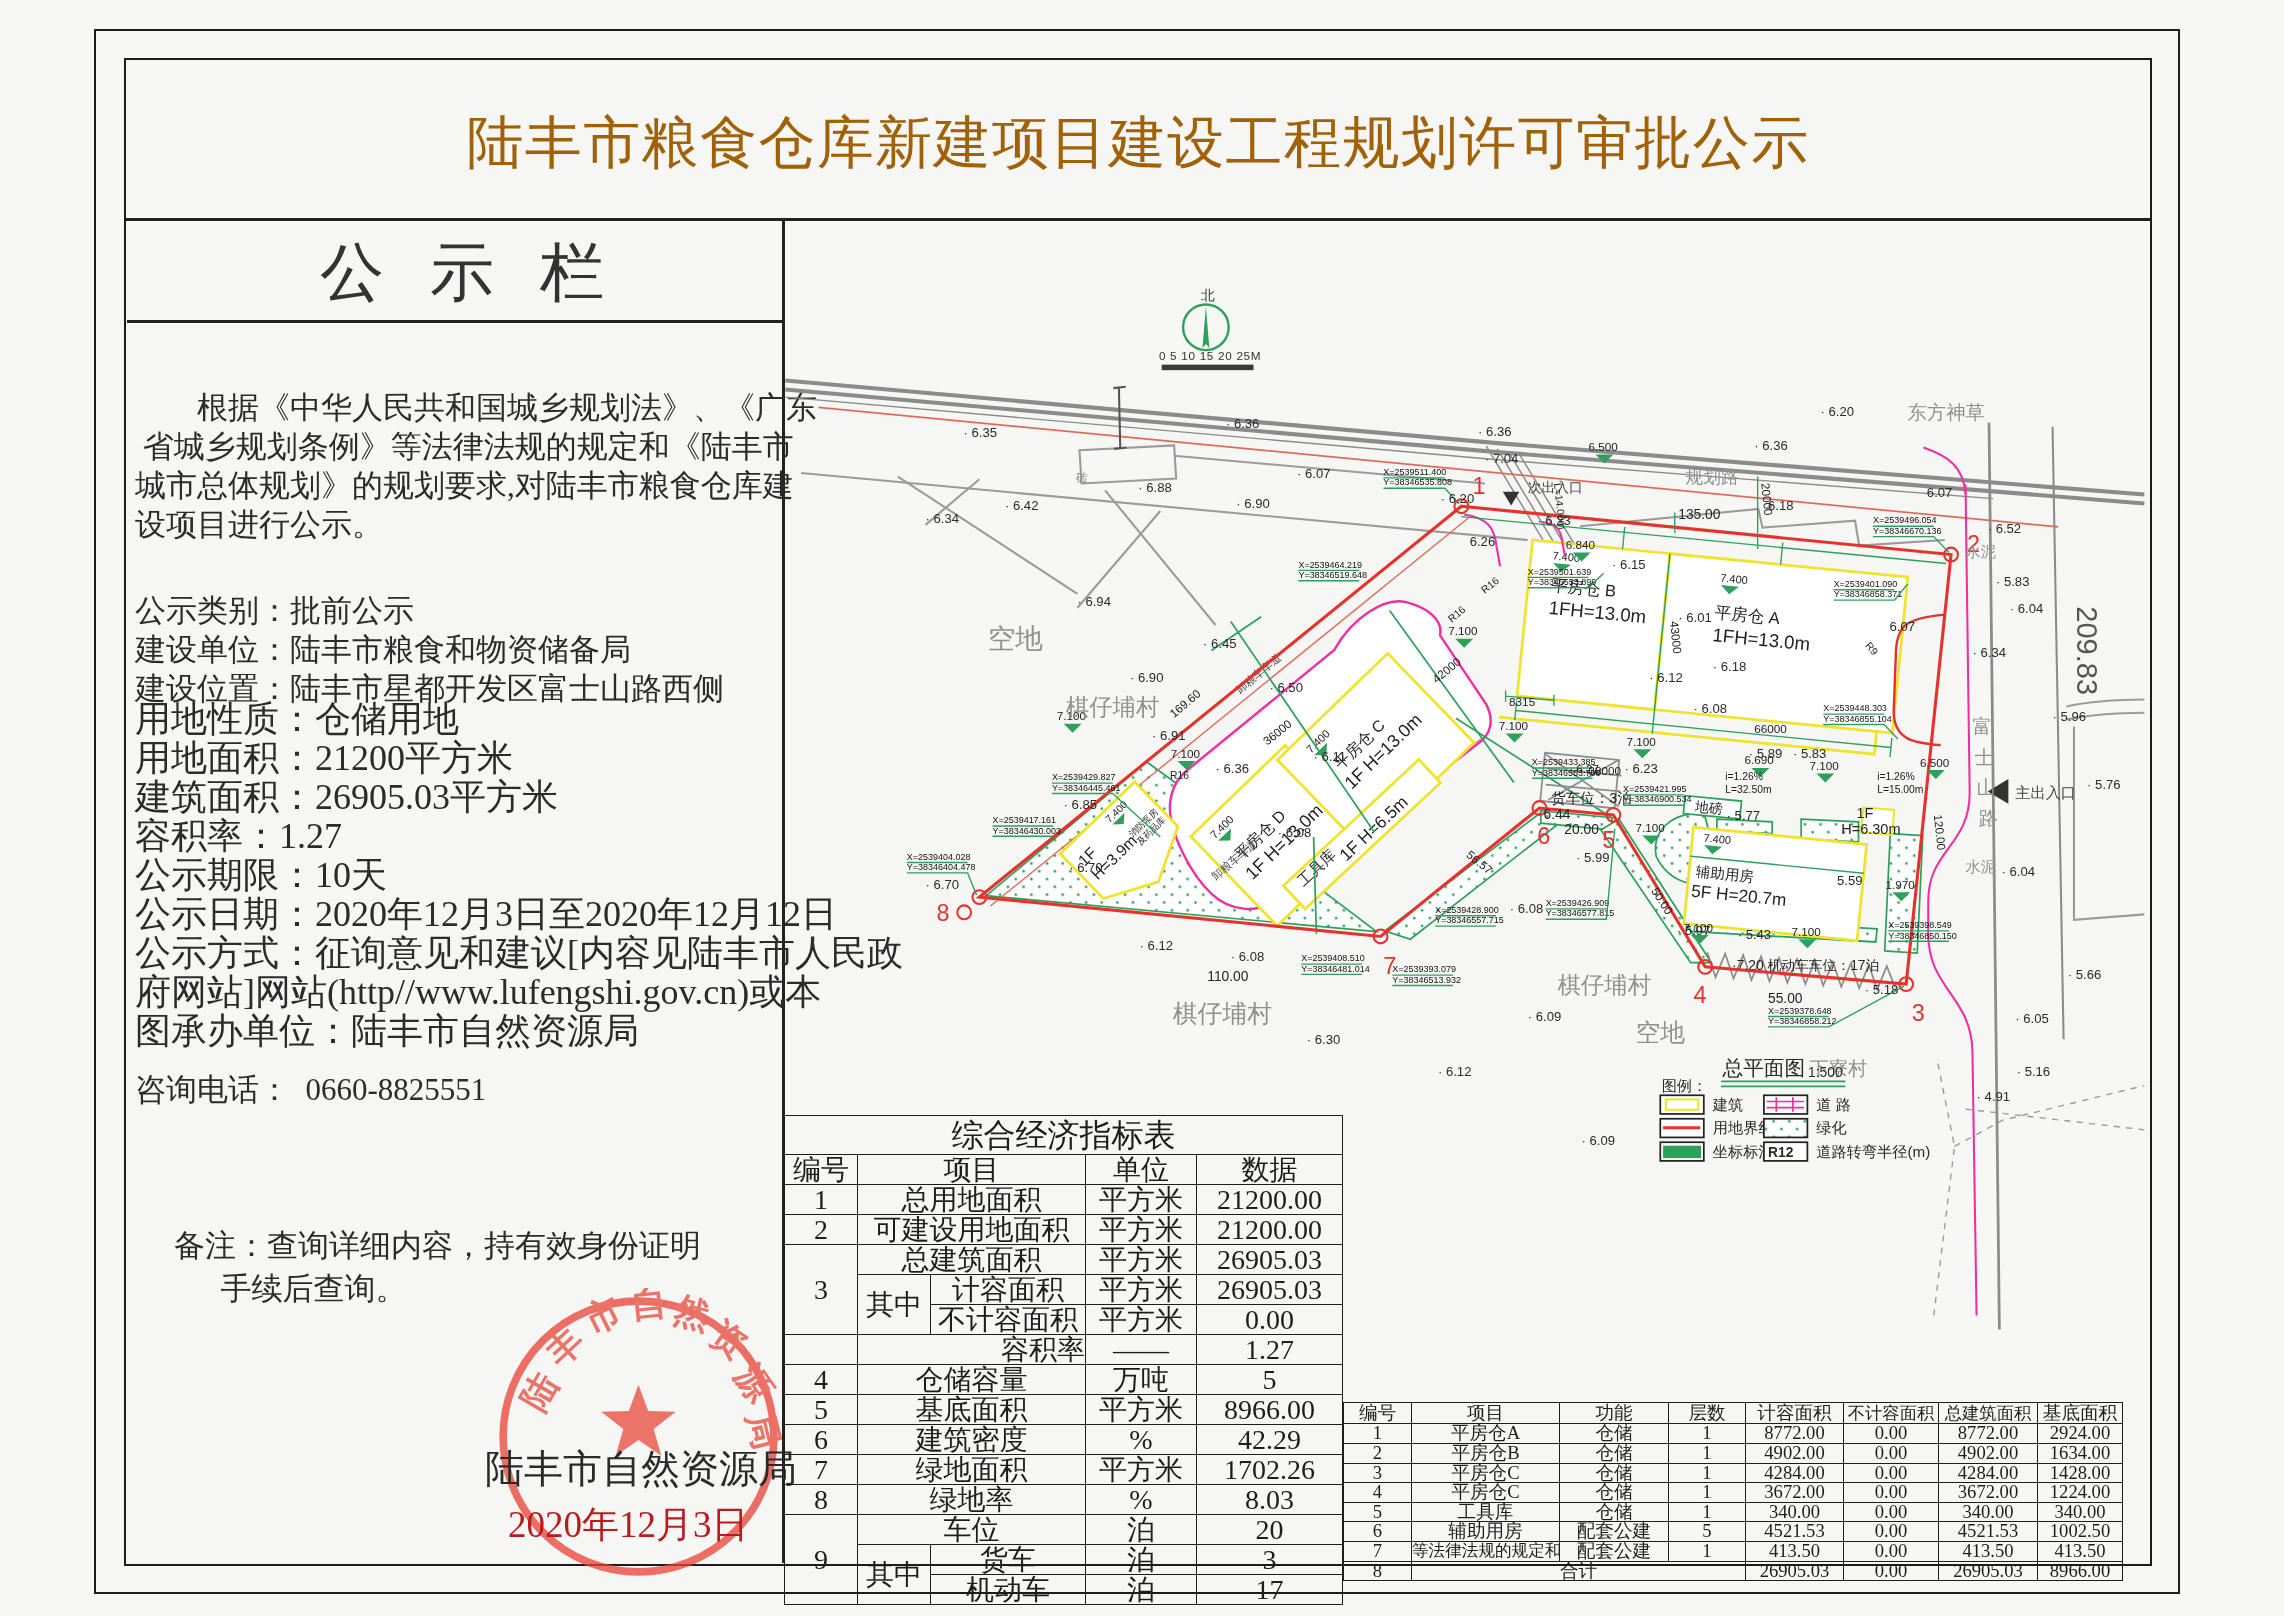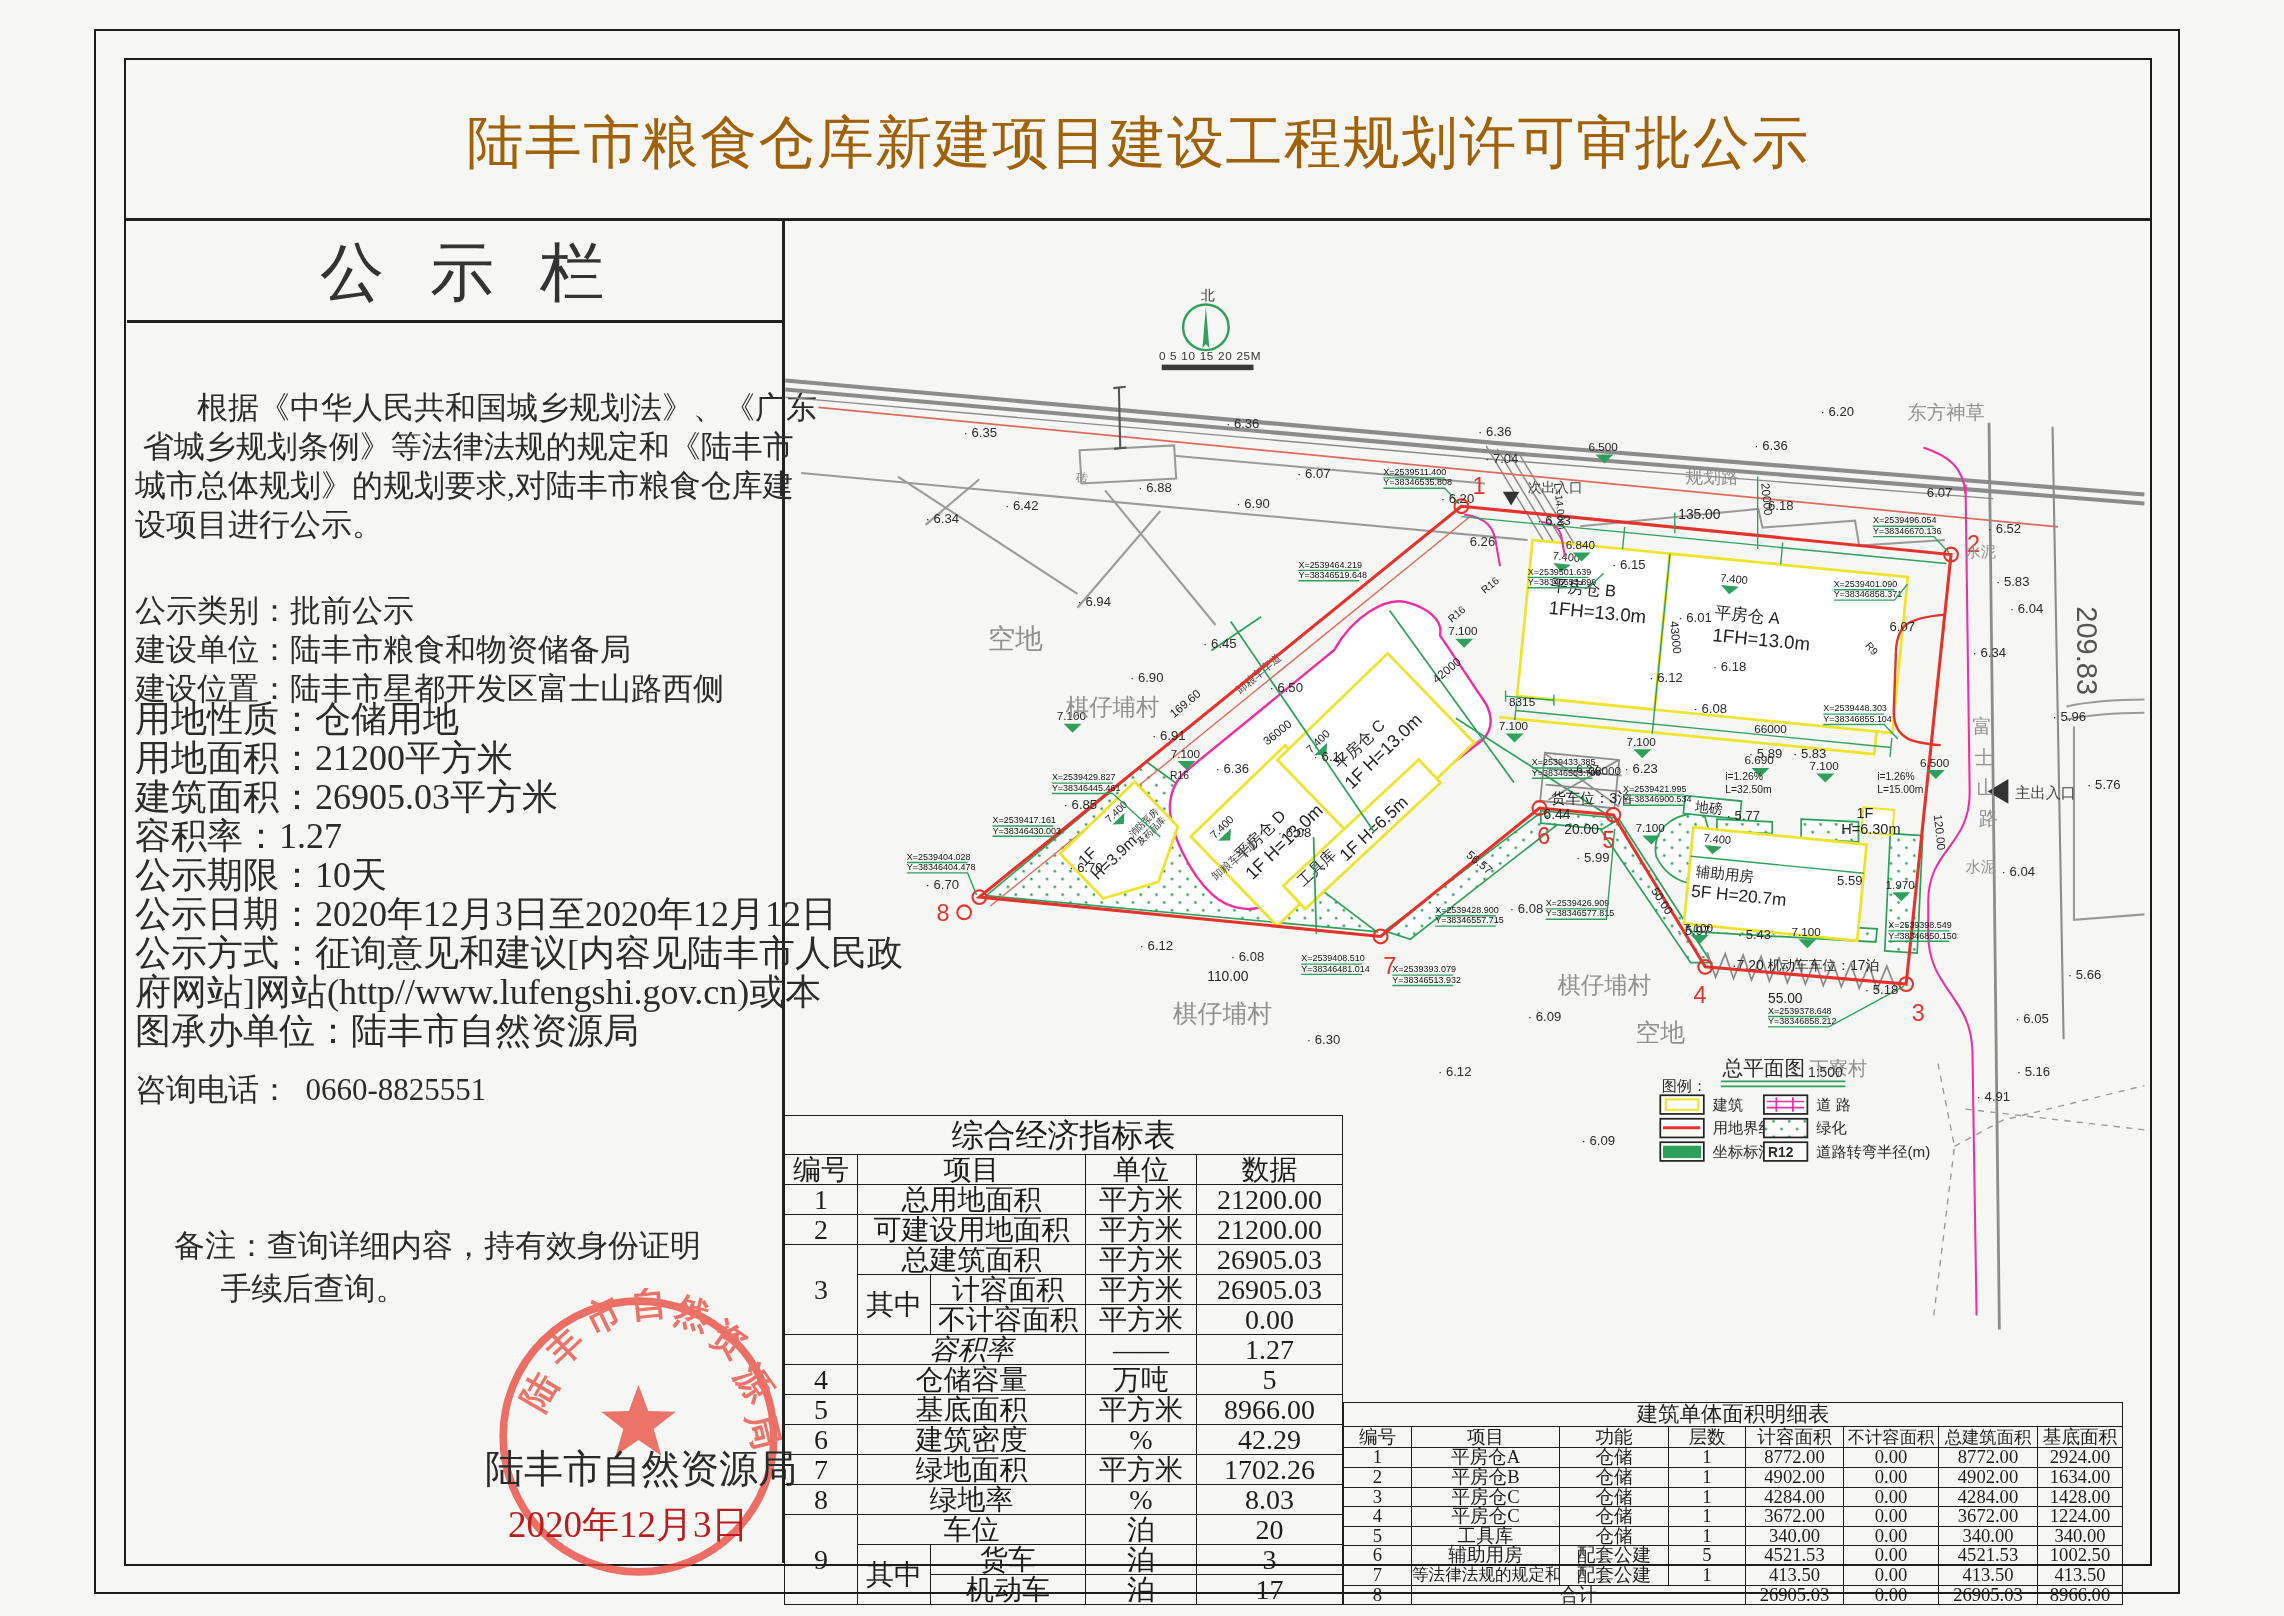--- a/index.html
+++ b/index.html
@@ -634,21 +634,21 @@
         <td>平方米</td>
         <td>26905.03</td>
       </tr>
   <tr style="height:30px;">
         <td>不计容面积</td>
         <td>平方米</td>
         <td>0.00</td>
       </tr>
   <tr style="height:30px;">
         <td></td>
-        <td colspan="2" style="text-align:center;font-style:italic;">容积率</td>
+        <td colspan="2" style="text-align:right;">容积率</td>
         <td>——</td>
         <td>1.27</td>
       </tr>
   <tr style="height:30px;">
         <td>4</td>
         <td colspan="2">仓储容量</td>
         <td>万吨</td>
         <td>5</td>
       </tr>
   <tr style="height:30px;">
@@ -700,23 +700,20 @@
       <col style="width:68px">
       <col style="width:148px">
       <col style="width:109px">
       <col style="width:77px">
       <col style="width:98px">
       <col style="width:95px">
       <col style="width:99px">
       <col style="width:85px">
     </colgroup>
   <tbody>
-      <tr>
-        <td colspan="8" style="height:23px;font-size:21.4px;">建筑单体面积明细表</td>
-      </tr>
   <tr style="height:21.4px;">
         <td>编号</td>
         <td>项目</td>
         <td>功能</td>
         <td>层数</td>
         <td>计容面积</td>
         <td style="font-size:17.3px;">不计容面积</td>
         <td style="font-size:17.3px;">总建筑面积</td>
         <td>基底面积</td>
       </tr>

